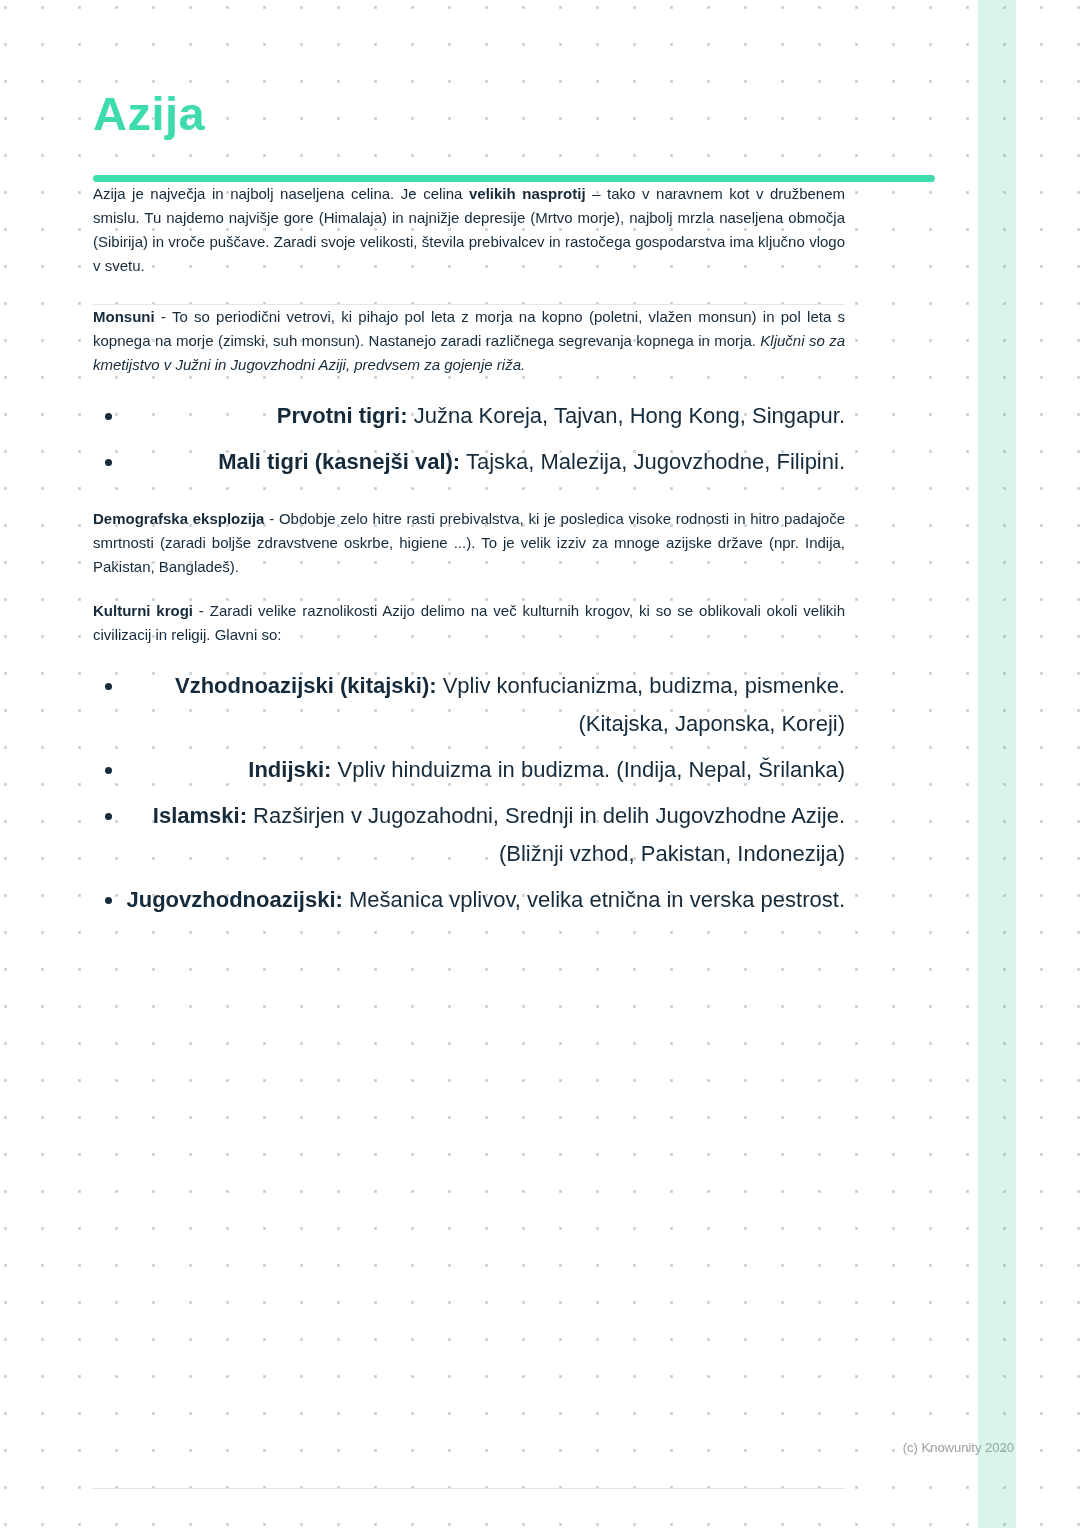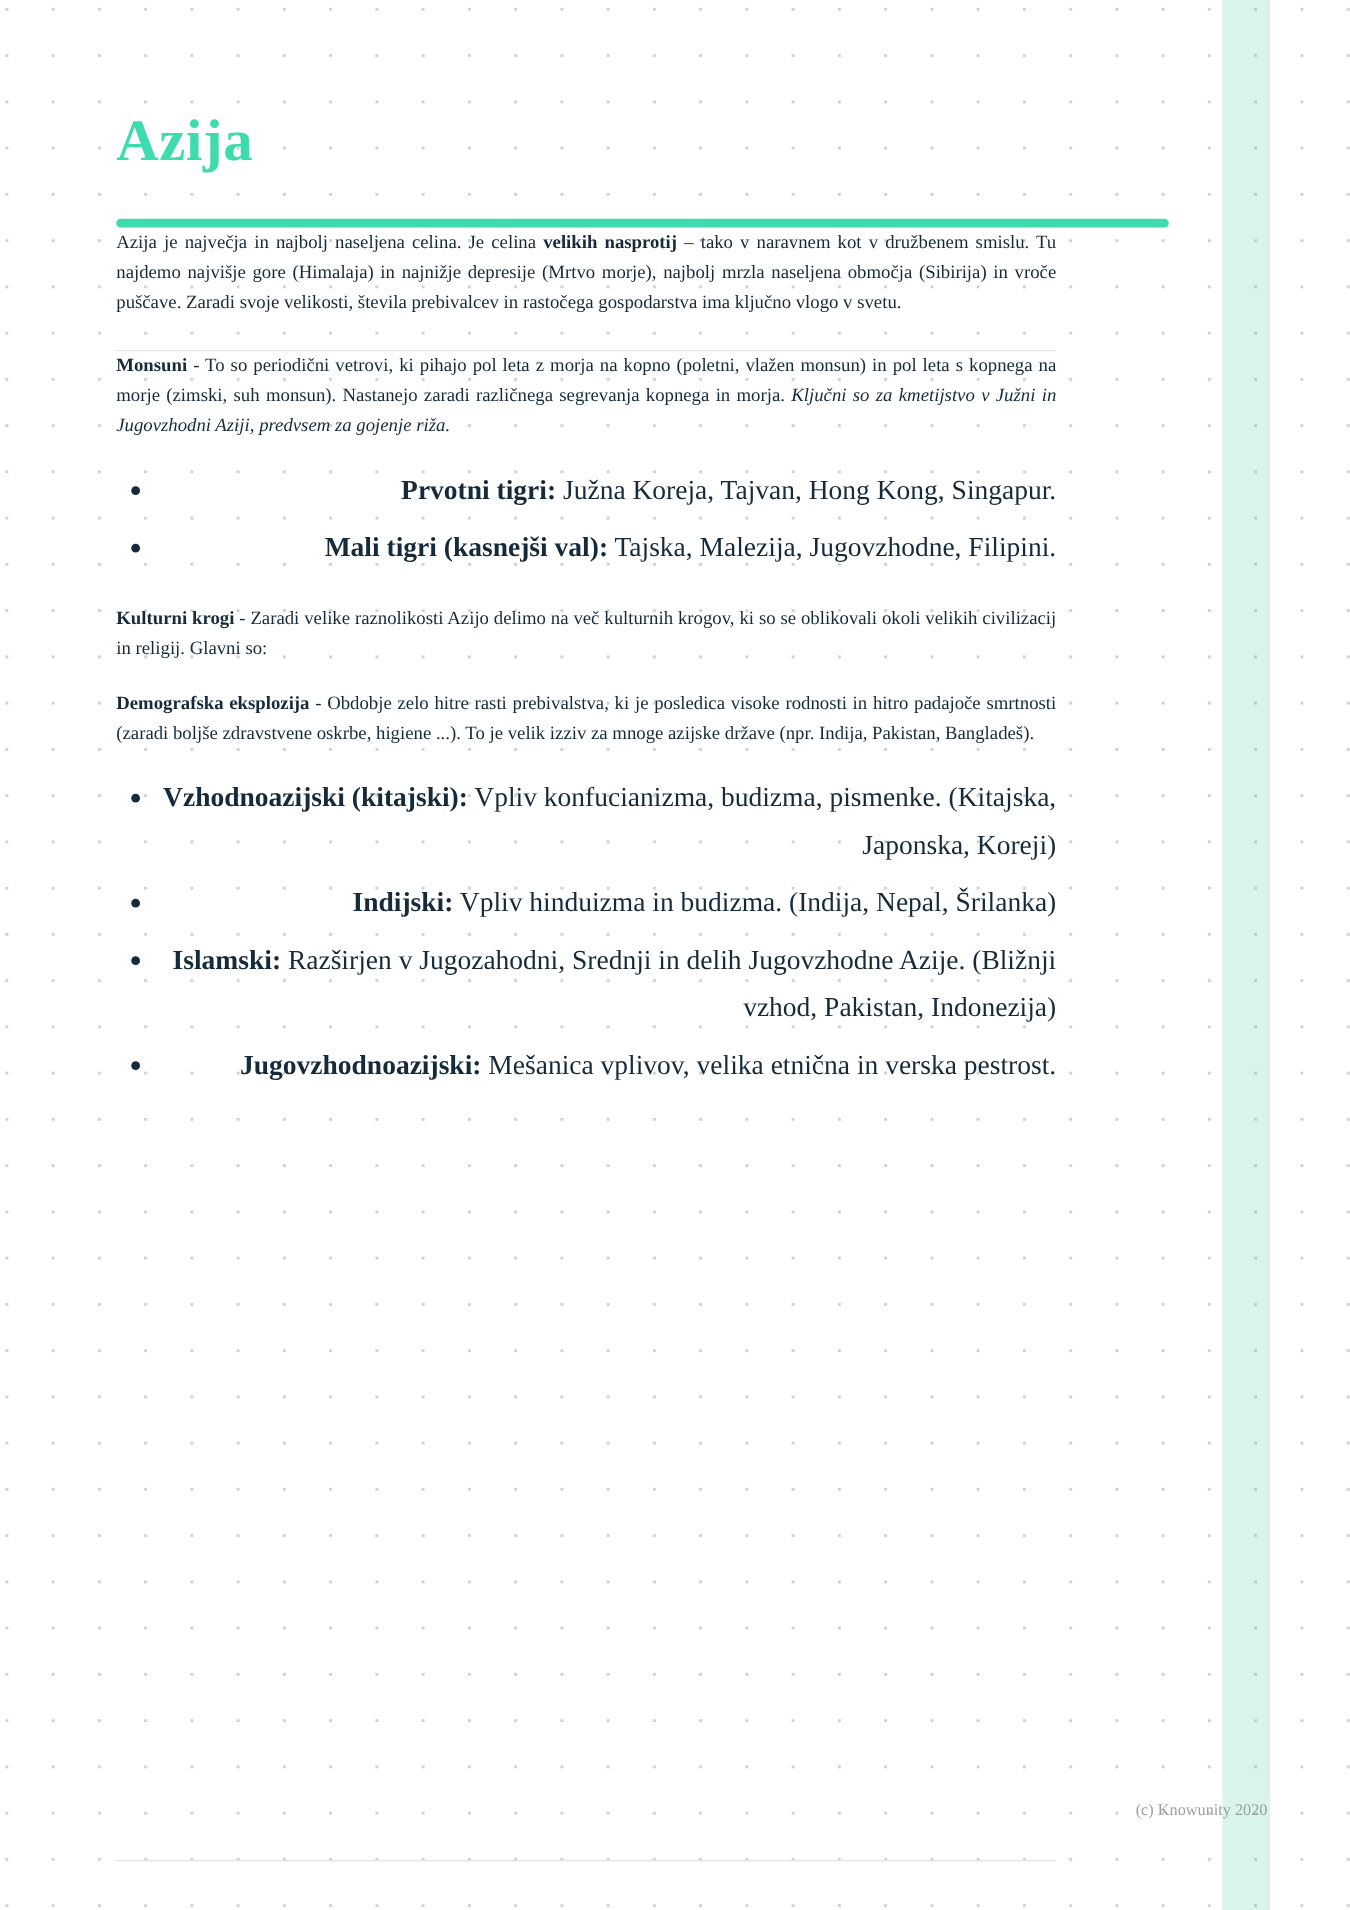--- a/index.html
+++ b/index.html
@@ -1,17 +1,17 @@
 <!DOCTYPE html>
 <html style="--accent: #3edbae; --text: #152a3b; --stripe: #d9f4e8; --muted: #98a0a8;"><head>
 <meta charset="utf-8">
 <style>
   html,body{margin:0;padding:0;background:#ffffff;}
   body{width:1080px;font-family:"Liberation Sans","DejaVu Sans",sans-serif;}
-  .page{position:relative;width:1080px;height:1528px;background:#ffffff;overflow:hidden;font-family:Liberation Serif, serif;}
+  .page{position:relative;width:1080px;height:1528px;background:#ffffff;overflow:hidden;}
   .stripe{position:absolute;top:0;bottom:0;right:64px;width:38px;background:var(--stripe,#d9f4e8);}
   .dots{position:absolute;inset:0;pointer-events:none;
     background-image:radial-gradient(circle,rgba(125,140,155,0.38) 1.4px,transparent 1.5px);
     background-size:37px 37px;background-position:24px 26px;}
   .content{position:relative;width:752px;margin-left:93px;padding-top:90px;}
   .title{margin:0;font-size:47px;font-weight:900;letter-spacing:.5px;
     color:var(--accent,#3edbae);line-height:1.0;}
   .rule{width:842px;height:7px;border-radius:4px;background:var(--accent,#3edbae);margin-top:38px;}
   section{display:block;}
   .sec-h{margin:50px 0 28px 0;font-size:27px;font-weight:800;letter-spacing:.2px;
@@ -47,22 +47,22 @@
 
     <hr class="divider">
 
     <section>
       <div class="blocks">
           <p class="para"><span class="b">Monsuni</span><span> - To so periodični vetrovi, ki pihajo pol leta z morja na kopno (poletni, vlažen monsun) in pol leta s kopnega na morje (zimski, suh monsun). Nastanejo zaradi različnega segrevanja kopnega in morja. </span><span class="i">Ključni so za kmetijstvo v Južni in Jugovzhodni Aziji, predvsem za gojenje riža.</span></p>
           <ul class="bullets">
             <li><span class="b">Prvotni tigri:</span><span> Južna Koreja, Tajvan, Hong Kong, Singapur.</span></li>
             <li><span class="b">Mali tigri (kasnejši val):</span><span> Tajska, Malezija, Jugovzhodne, Filipini.</span></li>
           </ul>
+          <p class="para"><span class="b">Demografska eksplozija</span><span> - Obdobje zelo hitre rasti prebivalstva, ki je posledica visoke rodnosti in hitro padajoče smrtnosti (zaradi boljše zdravstvene oskrbe, higiene ...). To je velik izziv za mnoge azijske države (npr. Indija, Pakistan, Bangladeš).</span></p>
           <p class="para"><span class="b">Kulturni krogi</span><span> - Zaradi velike raznolikosti Azijo delimo na več kulturnih krogov, ki so se oblikovali okoli velikih civilizacij in religij. Glavni so:</span></p>
-          <p class="para"><span class="b">Demografska eksplozija</span><span> - Obdobje zelo hitre rasti prebivalstva, ki je posledica visoke rodnosti in hitro padajoče smrtnosti (zaradi boljše zdravstvene oskrbe, higiene ...). To je velik izziv za mnoge azijske države (npr. Indija, Pakistan, Bangladeš).</span></p>
           <ul class="bullets">
             <li><span class="b">Vzhodnoazijski (kitajski):</span><span> Vpliv konfucianizma, budizma, pismenke. (Kitajska, Japonska, Koreji)</span></li>
             <li><span class="b">Indijski:</span><span> Vpliv hinduizma in budizma. (Indija, Nepal, Šrilanka)</span></li>
             <li><span class="b">Islamski:</span><span> Razširjen v Jugozahodni, Srednji in delih Jugovzhodne Azije. (Bližnji vzhod, Pakistan, Indonezija)</span></li>
             <li><span class="b">Jugovzhodnoazijski:</span><span> Mešanica vplivov, velika etnična in verska pestrost.</span></li>
           </ul>
         </div>
     </section>
   </div>
 

